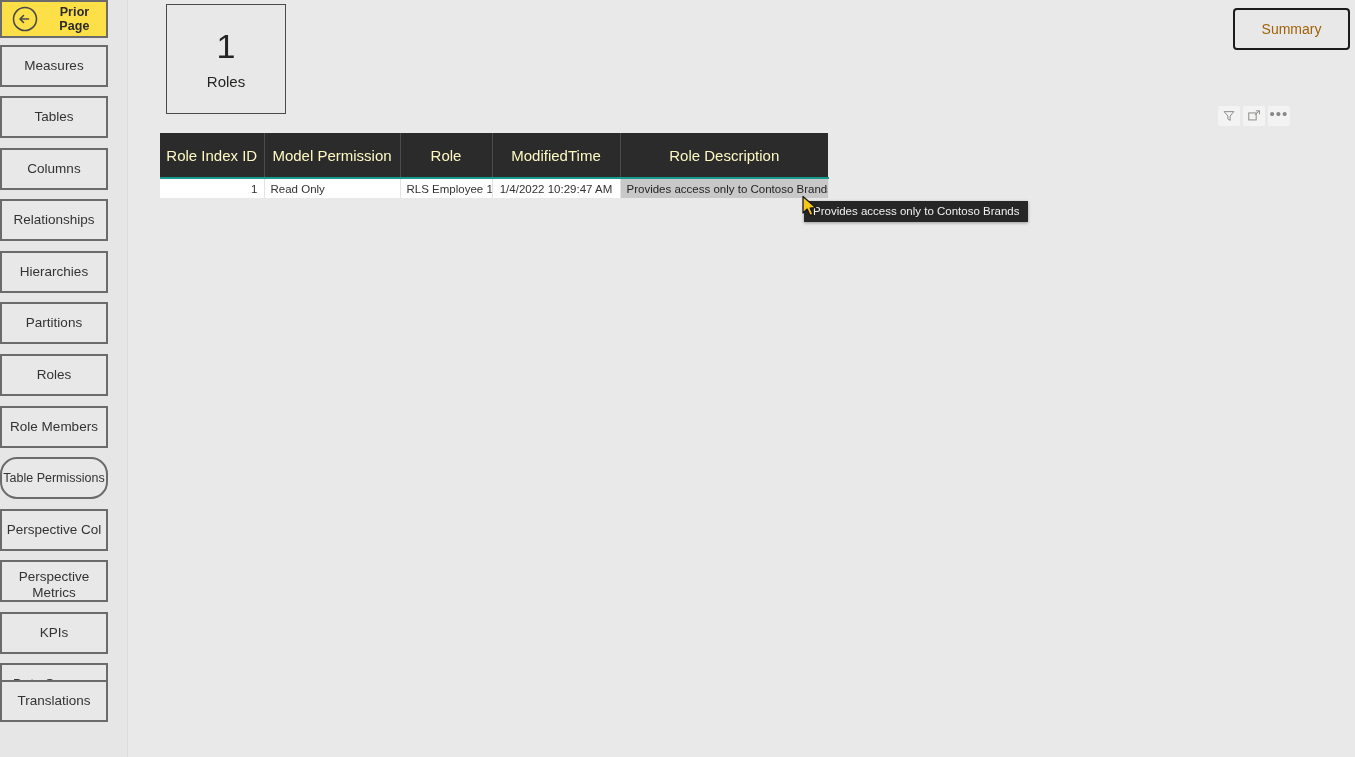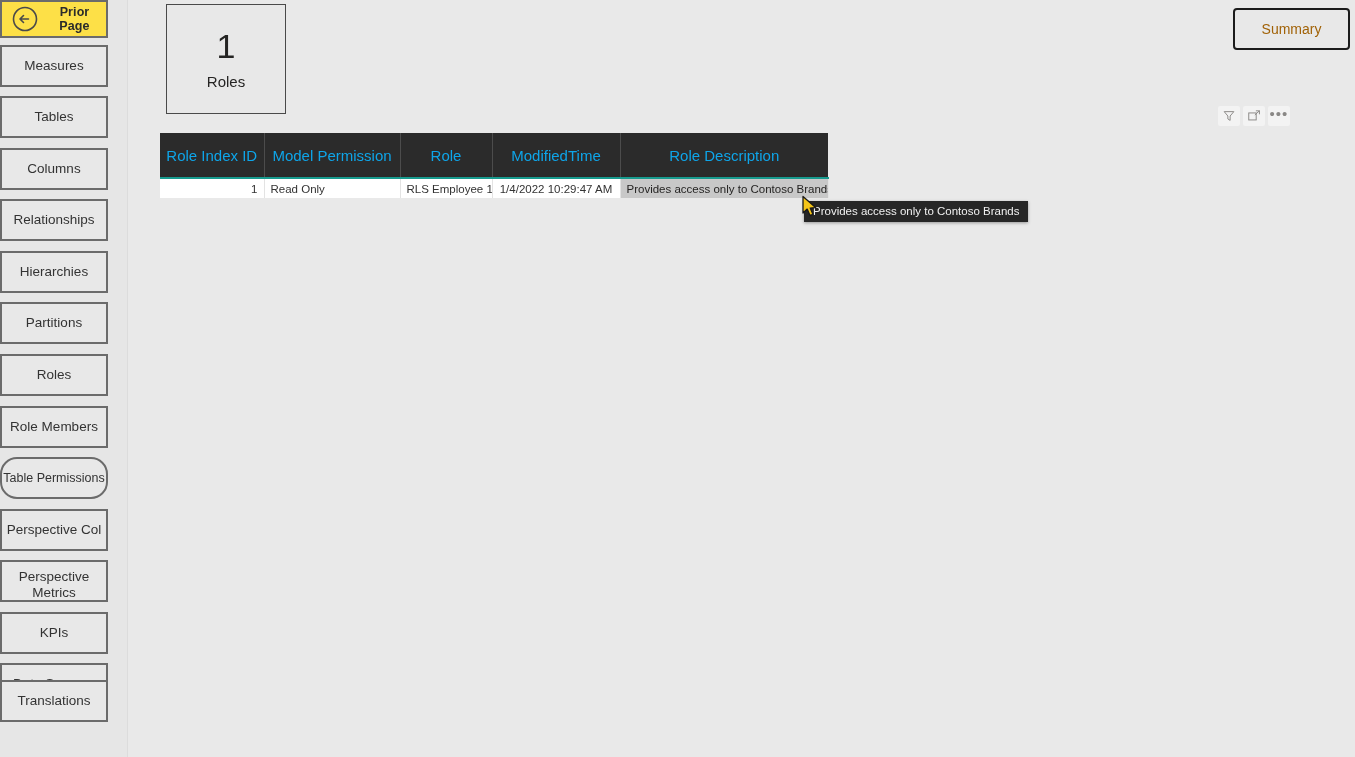--- a/index.html
+++ b/index.html
@@ -151,21 +151,21 @@
     position: absolute;
     left: 160px;
     top: 133px;
     width: 668px;
     border-collapse: collapse;
     table-layout: fixed;
     font-size: 12px;
   }
   #roles-table thead th {
     background: #2b2b2b;
-    color: #0ea5e9;
+    color: #fef9c3;
     font-weight: normal;
     font-size: 15px;
     height: 45px;
     padding: 12px 6px;
     text-align: center;
     vertical-align: middle;
     border-right: 1px solid #4c4c4c;
     border-bottom: 2px solid #179b8e;
     box-sizing: border-box;
     white-space: nowrap;

